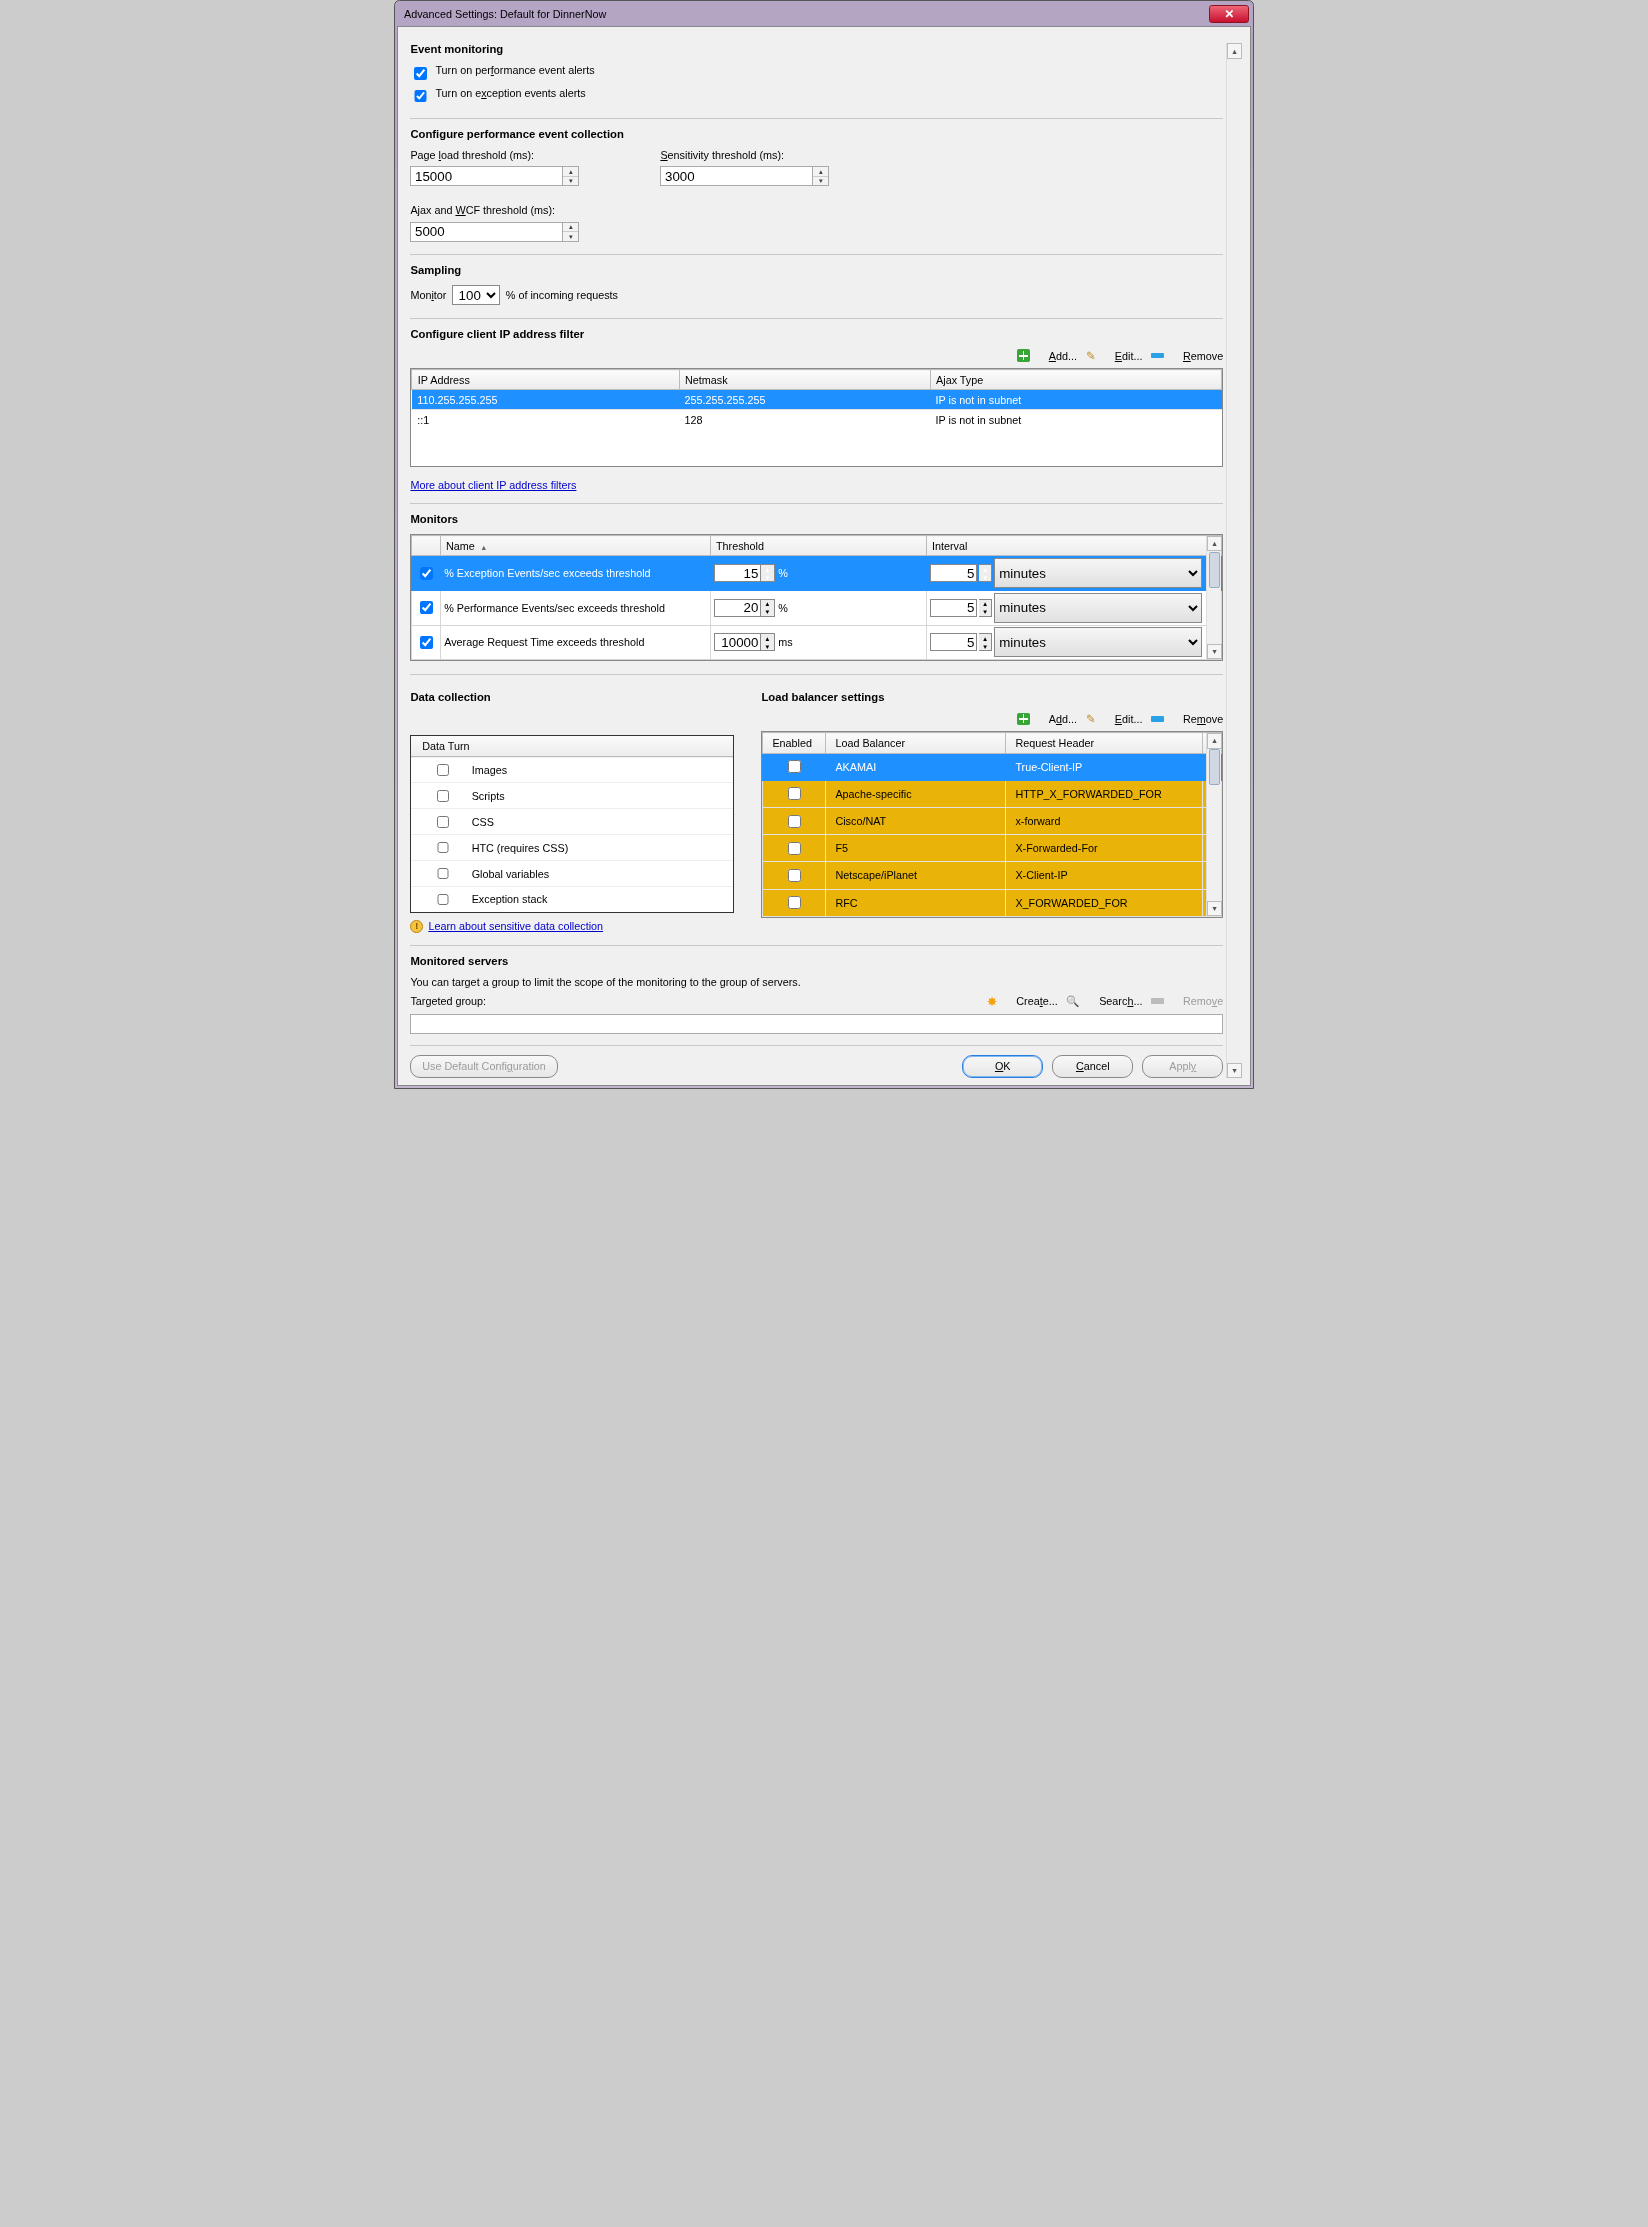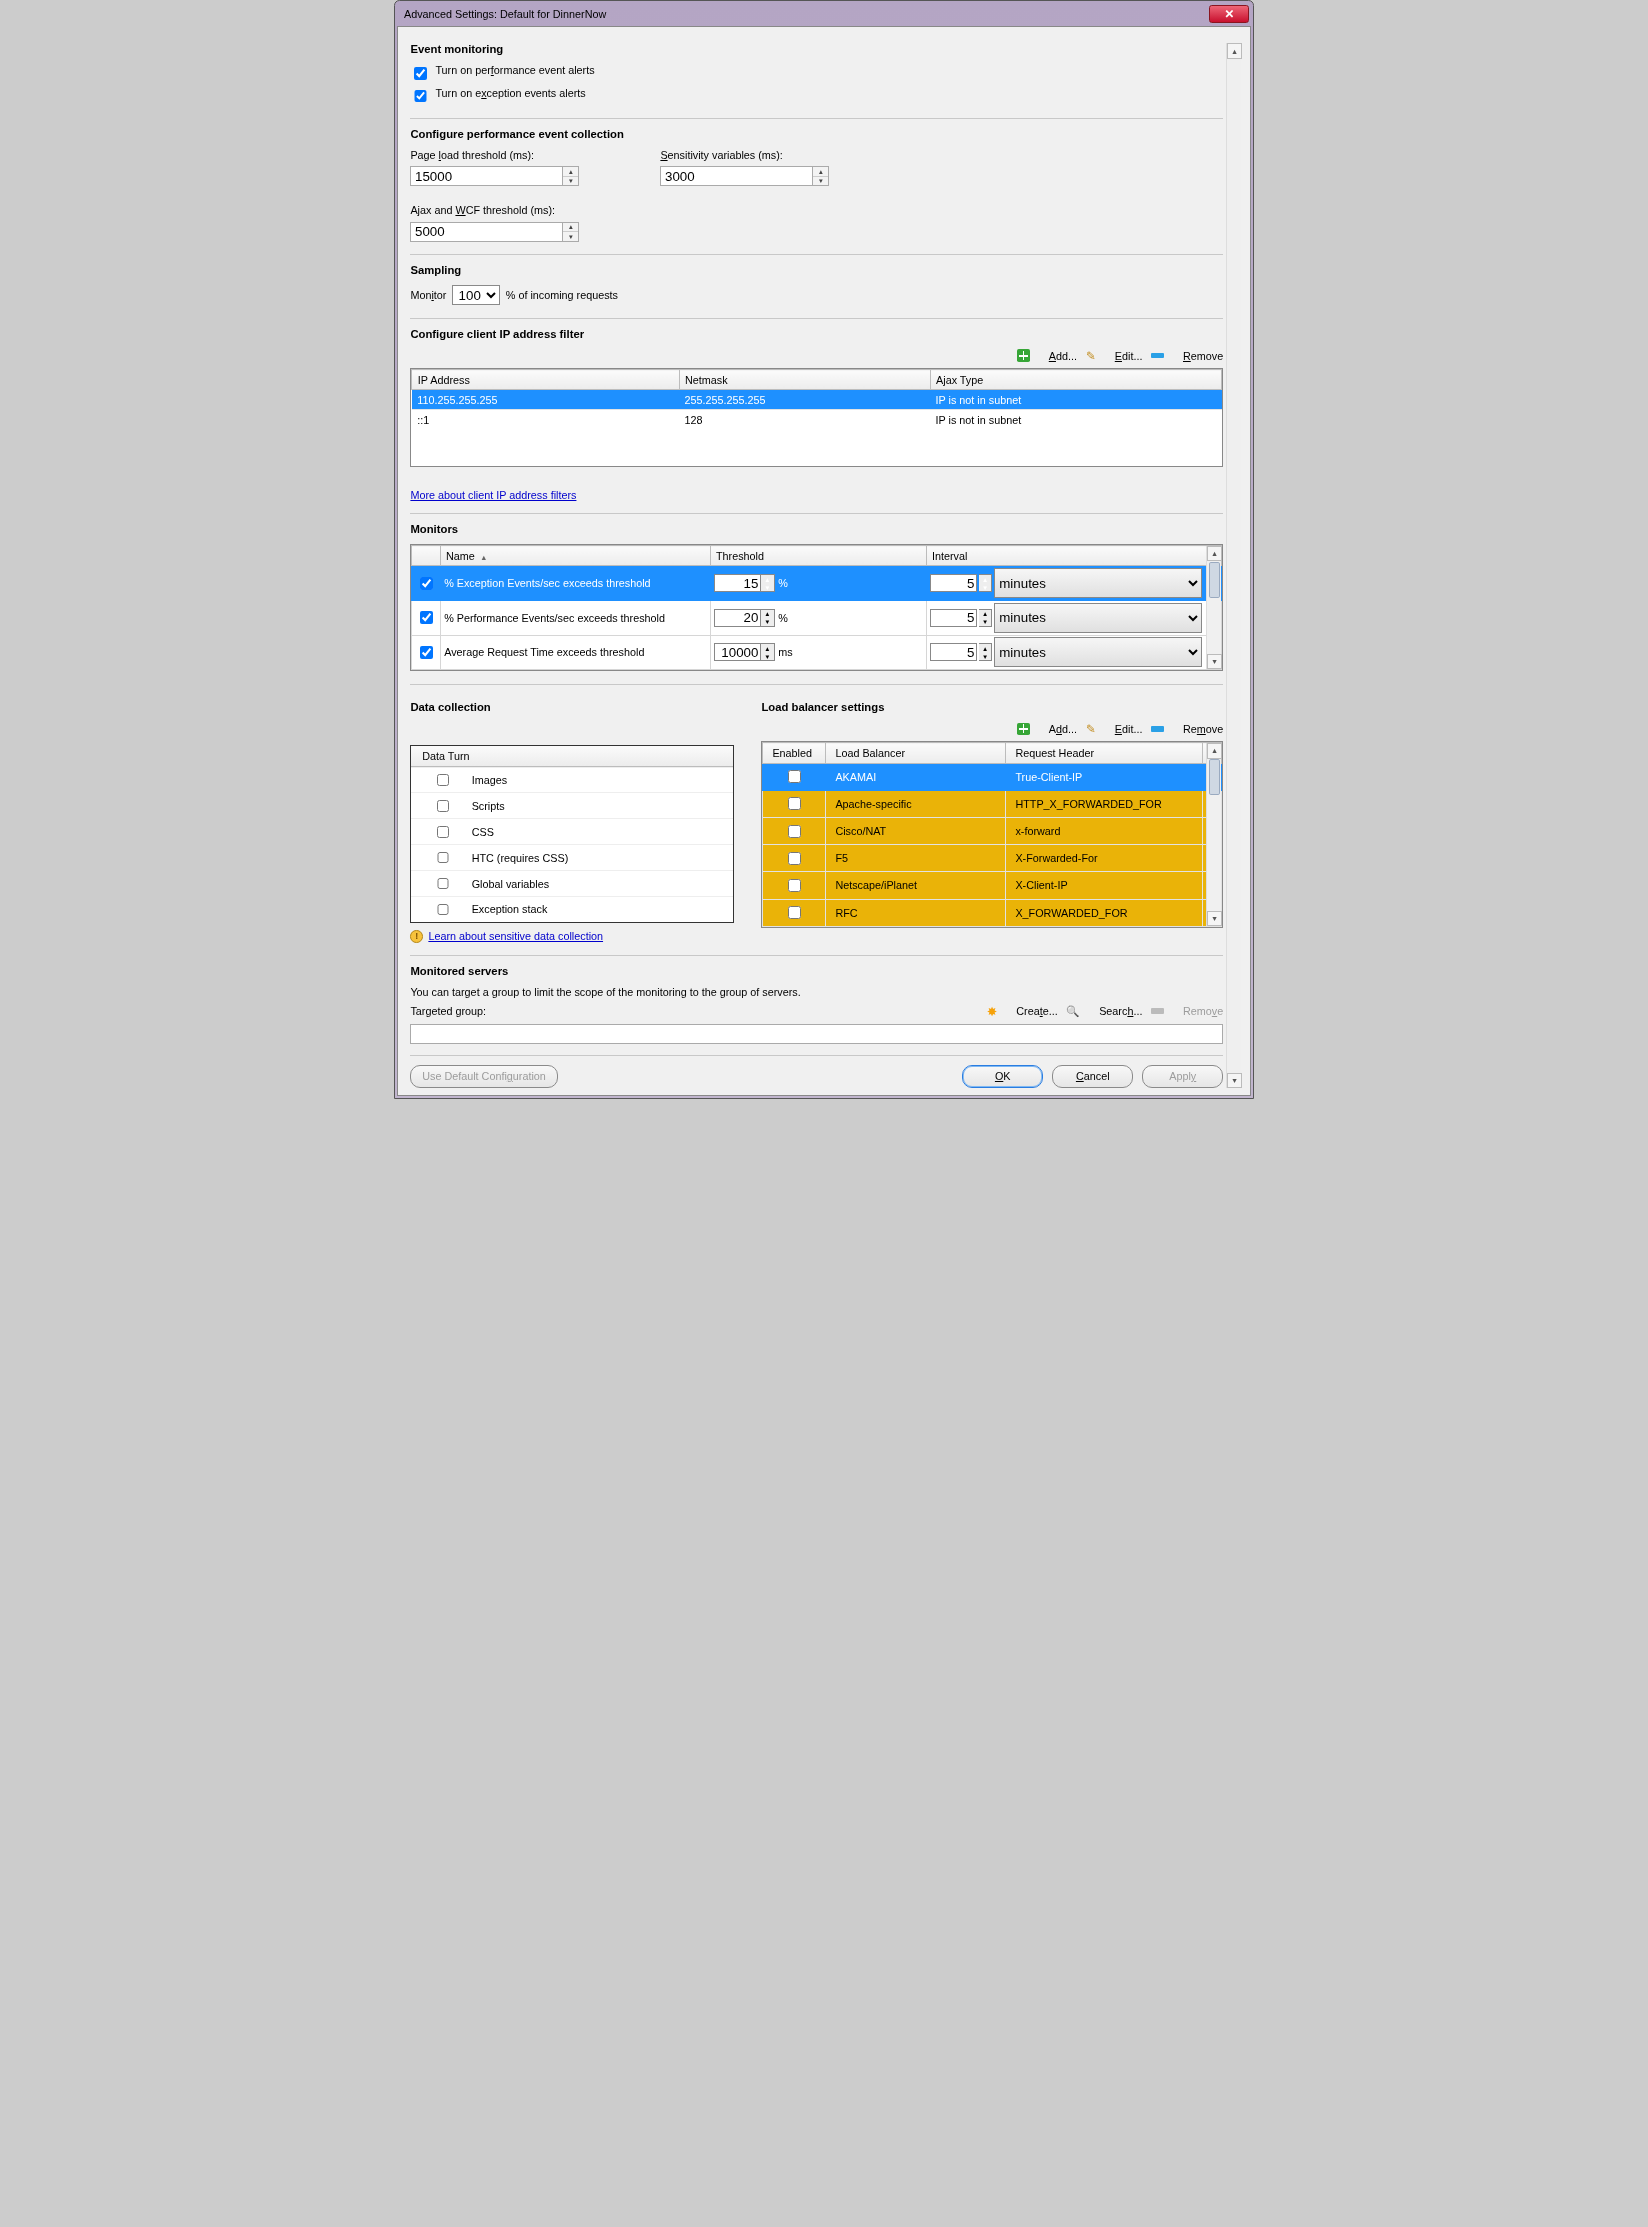--- a/index.html
+++ b/index.html
@@ -265,21 +265,21 @@
             <div class="num-field">
               <input type="text" value="5000" style="">
               <div class="spinner">
                   <div class="sp-btn">▲</div>
                   <div class="sp-btn">▼</div>
                 </div>
             </div>
           </div>
           <div class="field-col">
             <div>
-              <span class="underline-key">S</span><span>ensitivity variables (ms):</span>
+              <span class="underline-key">S</span><span>ensitivity threshold (ms):</span>
             </div>
             <div class="num-field">
               <input type="text" value="3000" style="">
               <div class="spinner">
                   <div class="sp-btn">▲</div>
                   <div class="sp-btn">▼</div>
                 </div>
             </div>
           </div>
         </div>
@@ -331,21 +331,21 @@
                 </tr>
                 <tr>
                   <td>::1</td>
                   <td>128</td>
                   <td>IP is not in subnet</td>
                 </tr>
               </tbody>
           </table>
           <div class="grid-pad"></div>
         </div>
-        <div style="margin-top:22px">
+        <div style="margin-top:12px">
           <span class="link">More about client IP address filters</span>
         </div>
 
         <hr class="hr">
 
         <div class="section-h">Monitors</div>
         <div class="monitors-box">
           <table class="mon">
             <thead>
                 <tr>

